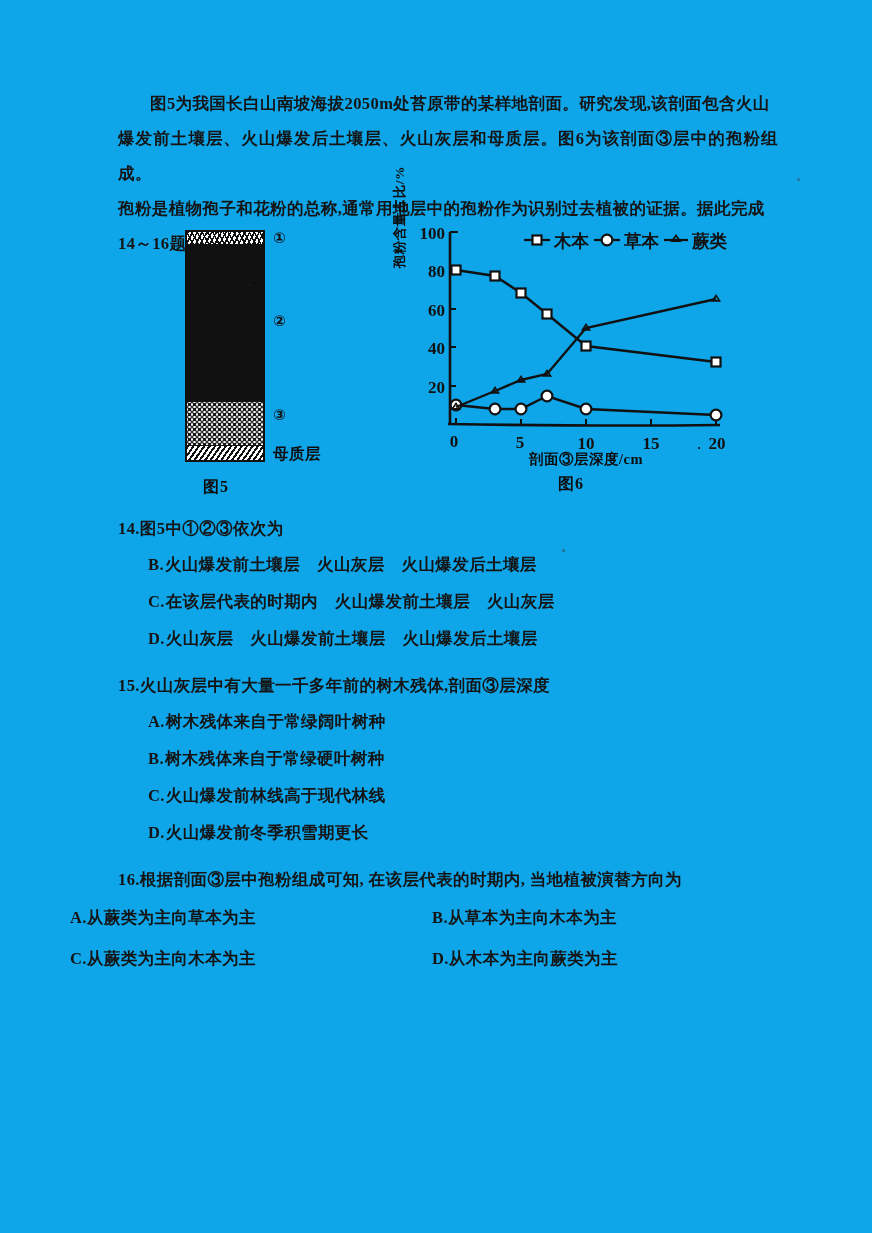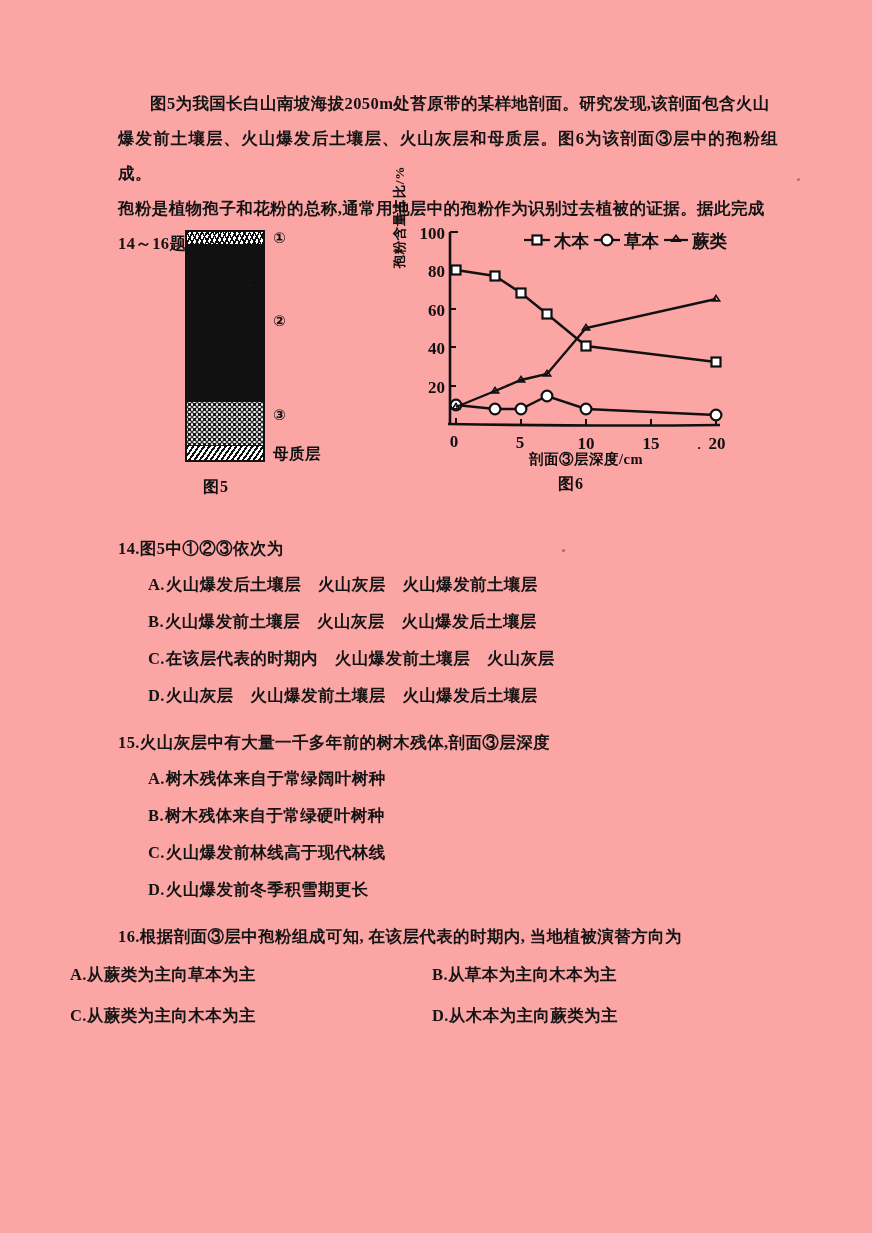--- a/index.html
+++ b/index.html
@@ -10,21 +10,21 @@
   }
   body {
     font-family: "Liberation Serif", "DejaVu Serif", serif;
     color: #0d0d0d;
   }
   #page {
     position: relative;
     width: 872px;
     height: 1233px;
     margin: 0 auto;
-    background: #fca5a5;
+    background: #0ea5e9;
     overflow: hidden;
     text-decoration: underline;
   }
 
   
   .passage {
     position: absolute;
     left: 118px;
     top: 86px;
     width: 660px;
@@ -176,21 +176,21 @@
     font-size: 14.5px;
     font-weight: 700;
     letter-spacing: 0.5px;
     white-space: nowrap;
   }
 
   
   .questions {
     position: absolute;
     left: 0;
-    top: 532px;
+    top: 512px;
     width: 712px;
   }
   .q-block { margin-bottom: 2px; }
   .q-stem {
     font-size: 16.5px;
     font-weight: 700;
     letter-spacing: 0.4px;
     line-height: 34px;
     padding-left: 118px;
     color: #141414;
@@ -363,21 +363,20 @@
       <div class="ylab">孢粉含量占比/%</div>
       <div class="xlab">剖面③层深度/cm</div>
       <div class="fig-caption" style="left:160px; top:252px;">图6</div>
     </div>
   </div>
 
   <div class="questions">
 
     <div class="q-block">
       <div class="q-stem"><span>14.</span><span>图5中①②③依次为</span></div>
-      <div class="q-opt"><span class="optlabel">A.</span><span>火山爆发后土壤层　火山灰层　火山爆发前土壤层</span></div>
       <div class="q-opt"><span class="optlabel">B.</span><span>火山爆发前土壤层　火山灰层　火山爆发后土壤层</span></div>
       <div class="q-opt"><span class="optlabel">C.</span><span>在该层代表的时期内　火山爆发前土壤层　火山灰层</span></div>
       <div class="q-opt"><span class="optlabel">D.</span><span>火山灰层　火山爆发前土壤层　火山爆发后土壤层</span></div>
     </div>
 
     <div class="q-block" style="margin-top:12px;">
       <div class="q-stem"><span>15.</span><span>火山灰层中有大量一千多年前的树木残体,剖面③层深度</span></div>
       <div class="q-opt"><span class="optlabel">A.</span><span>树木残体来自于常绿阔叶树种</span></div>
       <div class="q-opt"><span class="optlabel">B.</span><span>树木残体来自于常绿硬叶树种</span></div>
       <div class="q-opt"><span class="optlabel">C.</span><span>火山爆发前林线高于现代林线</span></div>

